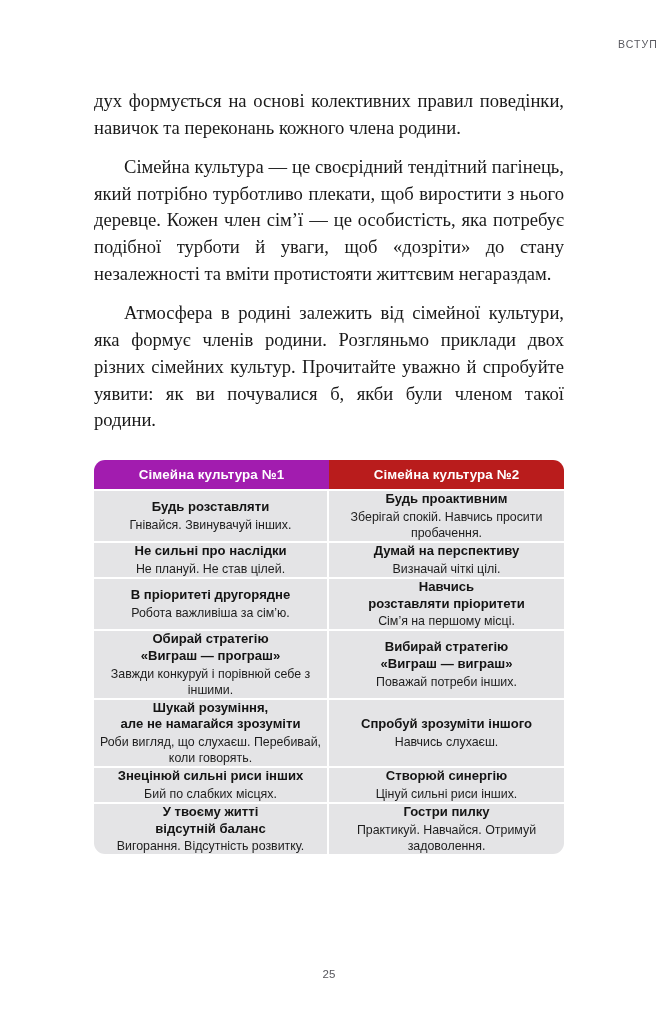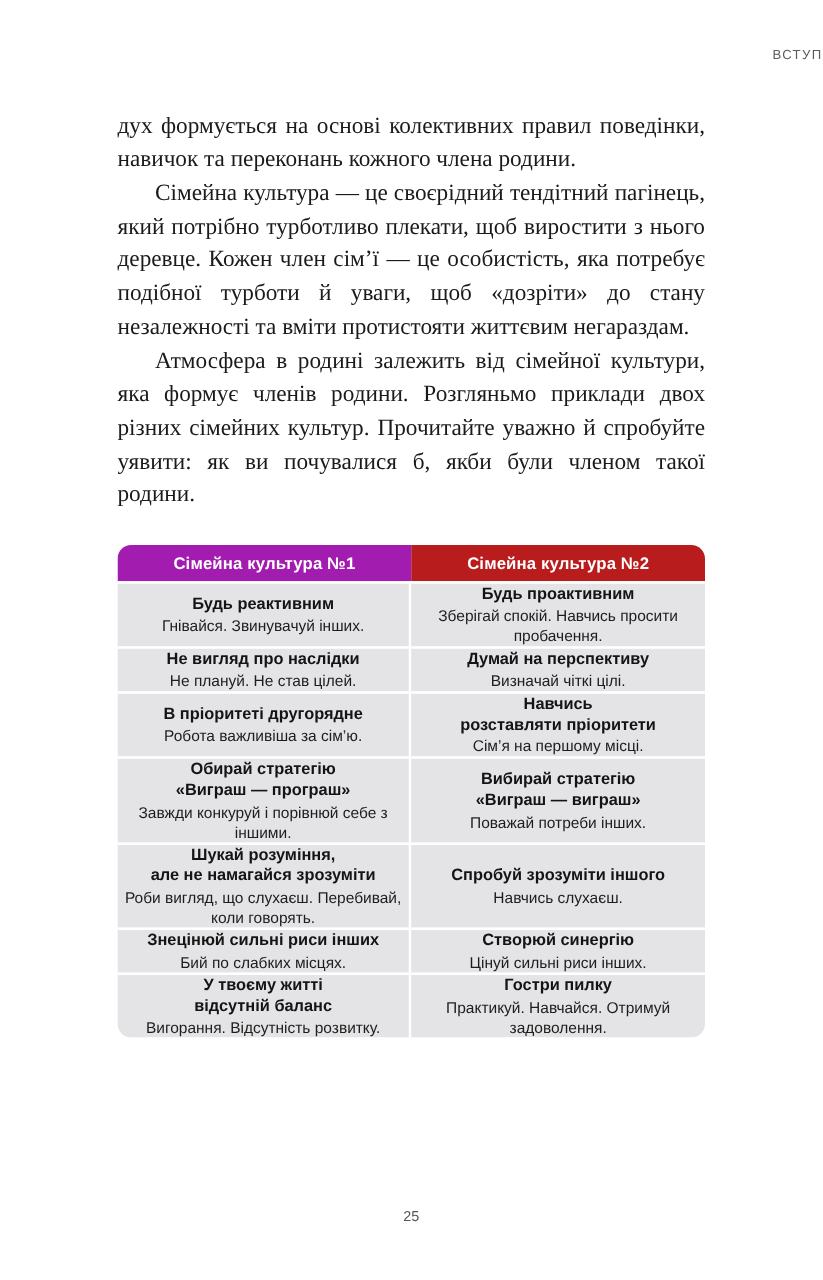--- a/index.html
+++ b/index.html
@@ -44,21 +44,21 @@
     font-size: 18.6px;
     line-height: 1.445;
     text-align: justify;
     text-justify: inter-word;
     hyphens: manual;
   }
   .para.indent {
     text-indent: 30px;
   }
   .para + .para {
-    margin-top: 0;
+    margin-top: 12px;
   }
 
   
   .table-wrap {
     margin: 26px auto 0;
     width: 470px;
   }
   .ctable {
     width: 100%;
     border-collapse: separate;
@@ -134,31 +134,31 @@
     <table class="ctable">
       <thead>
         <tr>
           <th class="hdr hdr-left">Сімейна культура №1</th>
           <th class="hdr hdr-right">Сімейна культура №2</th>
         </tr>
       </thead>
       <tbody id="tbody">
           <tr>
             <td class="cell col-left">
-              <span class="t">Будь реактивним</span>
+              <span class="t">Будь розставляти</span>
               <span class="d">Гнівайся. Звинувачуй інших.</span>
             </td>
             <td class="cell col-right">
               <span class="t">Будь проактивним</span>
               <span class="d">Зберігай спокій. Навчись просити пробачення.</span>
             </td>
           </tr>
           <tr>
             <td class="cell col-left">
-              <span class="t">Не вигляд про наслідки</span>
+              <span class="t">Не сильні про наслідки</span>
               <span class="d">Не плануй. Не став цілей.</span>
             </td>
             <td class="cell col-right">
               <span class="t">Думай на перспективу</span>
               <span class="d">Визначай чіткі цілі.</span>
             </td>
           </tr>
           <tr>
             <td class="cell col-left">
               <span class="t">В пріоритеті другорядне</span>

